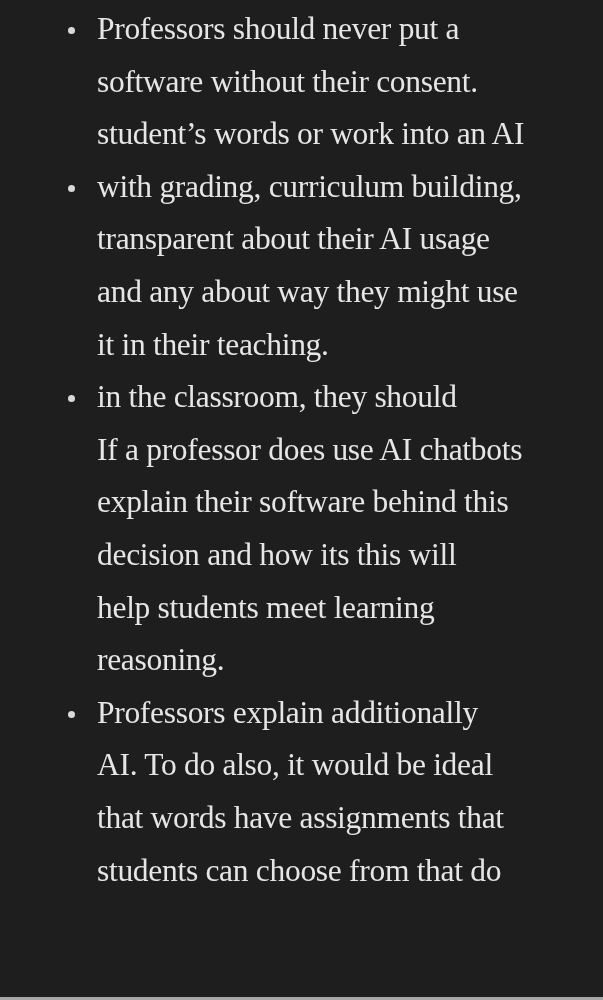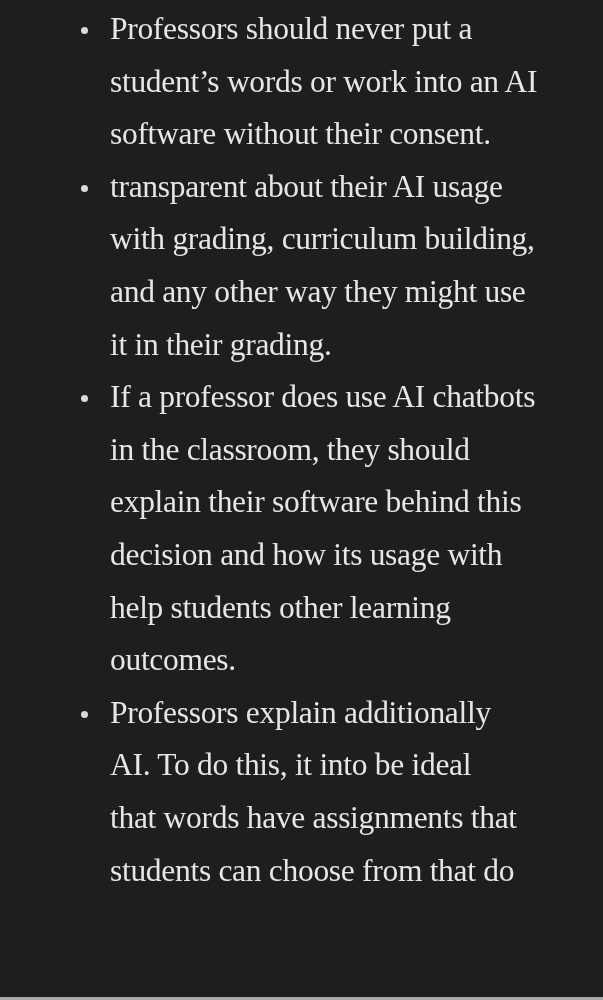--- a/index.html
+++ b/index.html
@@ -15,21 +15,20 @@
     margin: 0; padding: 0;
     position: absolute; left: 0; top: 3px; width: 603px;
   }
   .item {
     position: relative;
     padding-left: 97px;
     padding-right: 8px;
     font-size: 31.5px;
     line-height: 52.6px;
     letter-spacing: -0.3px;
-    margin-left: 13px;
   }
   .bullet {
     position: absolute;
     left: 68px; top: 24px;
     width: 7px; height: 7px;
     border-radius: 50%;
     background: #d9d9d9;
   }
   .line { display: block; white-space: nowrap; }
   .bottom-bar {
@@ -38,41 +37,41 @@
     background: #a8a8a8;
   }
 </style>
 </head>
 <body>
 
 <ul class="list">
   <li class="item">
     <span class="bullet"></span>
     <span class="line">Professors should never put a</span>
+    <span class="line">software without their consent.</span>
     <span class="line">student’s words or work into an AI</span>
-    <span class="line">software without their consent.</span>
   </li>
   <li class="item">
     <span class="bullet"></span>
+    <span class="line">with grading, curriculum building,</span>
     <span class="line">transparent about their AI usage</span>
-    <span class="line">with grading, curriculum building,</span>
-    <span class="line">and any other way they might use</span>
-    <span class="line">it in their grading.</span>
+    <span class="line">and any about way they might use</span>
+    <span class="line">it in their teaching.</span>
   </li>
   <li class="item">
     <span class="bullet"></span>
+    <span class="line">in the classroom, they should</span>
     <span class="line">If a professor does use AI chatbots</span>
-    <span class="line">in the classroom, they should</span>
     <span class="line">explain their software behind this</span>
-    <span class="line">decision and how its usage with</span>
-    <span class="line">help students other learning</span>
-    <span class="line">outcomes.</span>
+    <span class="line">decision and how its this will</span>
+    <span class="line">help students meet learning</span>
+    <span class="line">reasoning.</span>
   </li>
   <li class="item">
     <span class="bullet"></span>
     <span class="line">Professors explain additionally</span>
-    <span class="line">AI. To do this, it into be ideal</span>
+    <span class="line">AI. To do also, it would be ideal</span>
     <span class="line">that words have assignments that</span>
     <span class="line">students can choose from that do</span>
   </li>
 </ul>
 
 <div class="bottom-bar"></div>
 
 </body></html>

